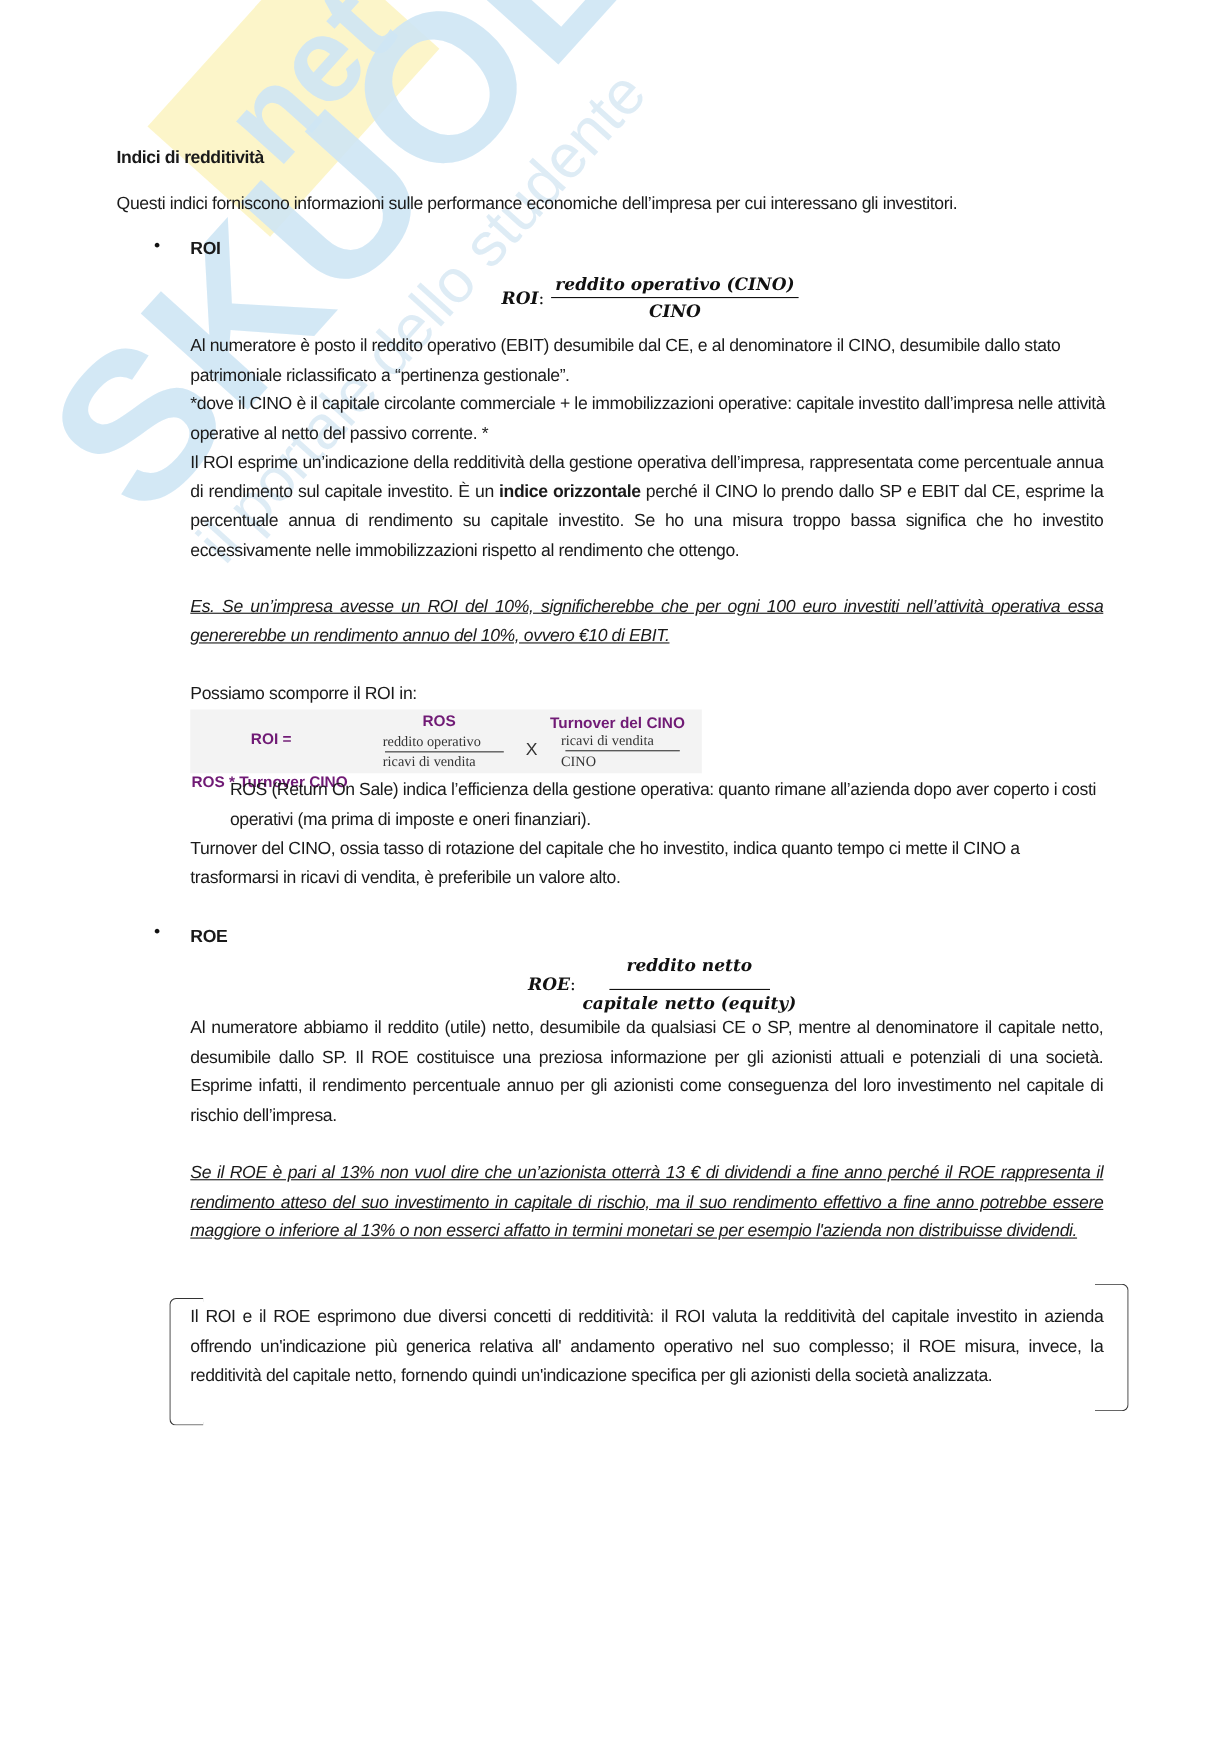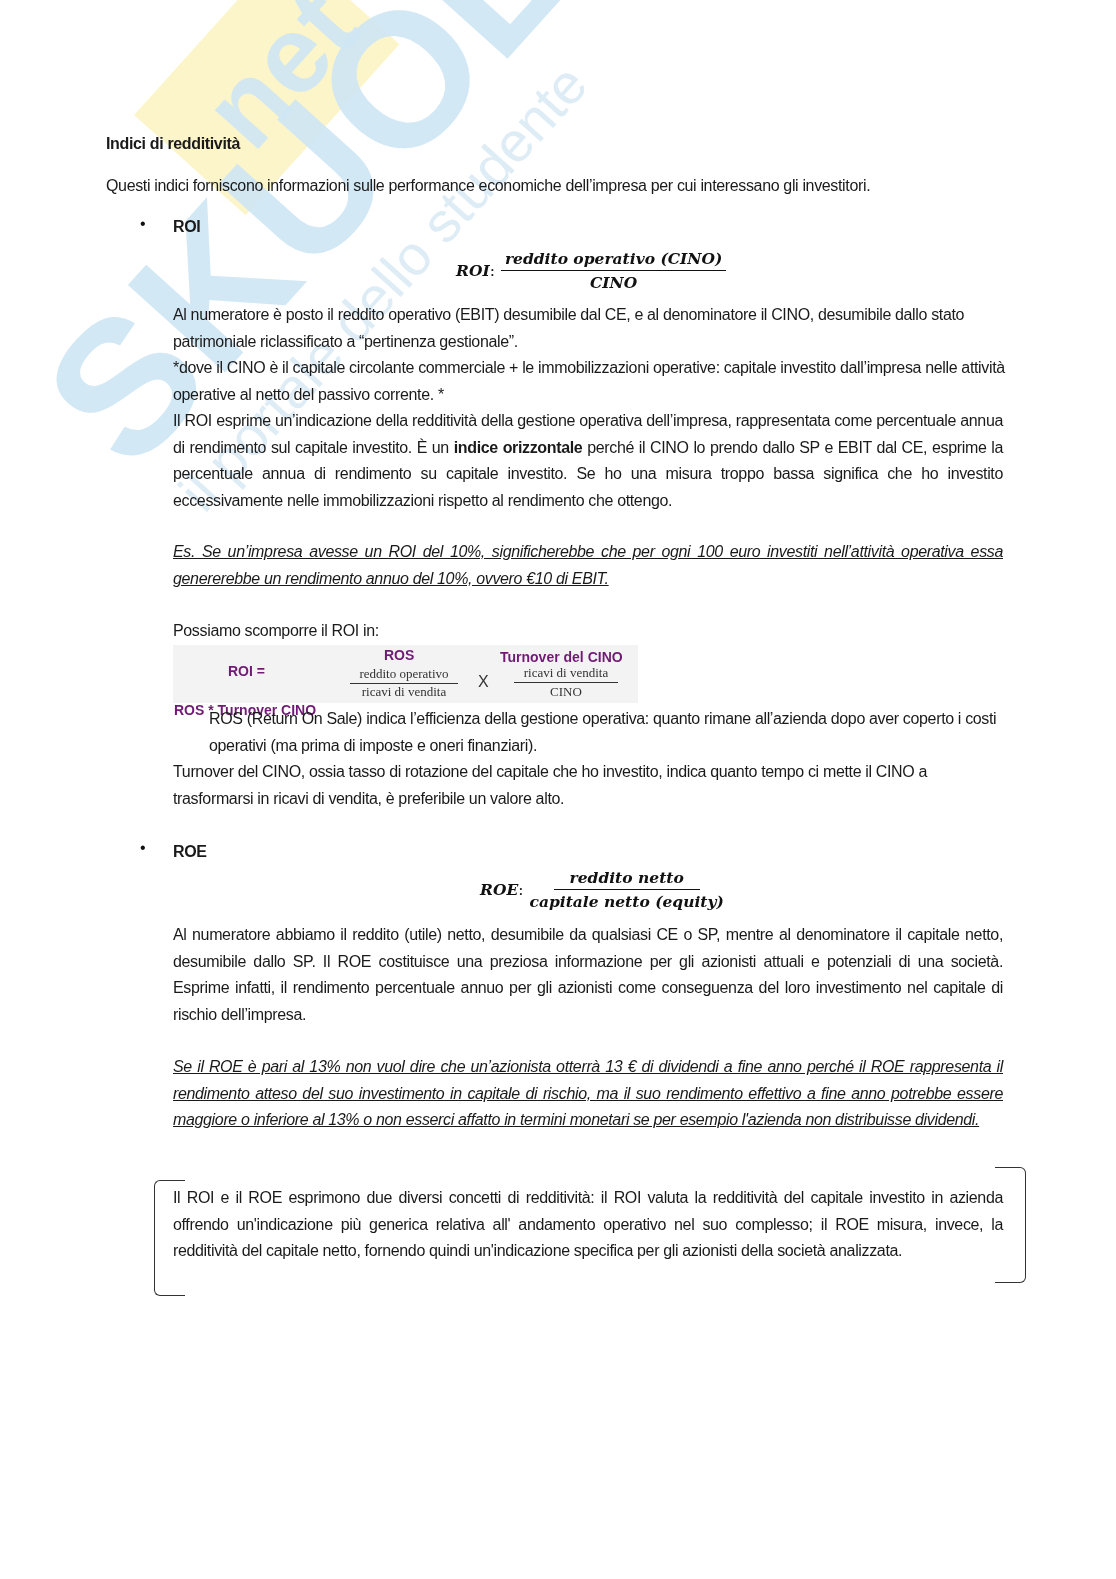--- a/index.html
+++ b/index.html
@@ -13,21 +13,21 @@
   .bold { font-weight:bold; }
   .ital { font-style:italic;text-decoration:underline; }
   .heading { left:106px; top:131px; font-weight:bold; }
   .bullet { position:absolute; font-size:16px; }
   .formula { position:absolute; display:flex; align-items:center; font-family:"DejaVu Serif", serif; font-style:italic; font-weight:bold; font-size:15.5px; color:#111; }
   .frac { display:inline-flex; flex-direction:column; align-items:center; margin-left:6px; }
   .frac .num { padding:0 4px 2px 4px; border-bottom:1.4px solid #111; }
   .frac .den { padding-top:2px; }
   .decomp { position:absolute; left:173px; top:645px; width:465px; height:58px; background:#f3f3f3; }
   .decomp .g { color:#701a75; font-family:"Liberation Sans", sans-serif; font-weight:bold; font-size:14px; position:absolute; }
-  .decomp .sf { position:absolute; font-family:"Liberation Serif", serif; font-size:13px; color:#333; text-align:center; }
+  .decomp .sf { position:absolute; font-family:"Liberation Serif", serif; font-size:13px; color:#333; text-align:left; }
   .decomp .line { position:absolute; height:1px; background:#333; }
   .bracket { position:absolute; border:1.5px solid #333; }
 </style>
 </head>
 <body>
 
 <svg class="watermark" viewBox="0 0 1116 1579">
   <g transform="rotate(-48 250 300)">
     <rect x="310" y="90" width="230" height="150" fill="#fbf3c0" opacity="0.85"></rect>
     <text x="40" y="330" font-family="Liberation Sans, sans-serif" font-weight="bold" font-size="190" fill="#cfe6f5" opacity="0.9">SKUOLA</text>
@@ -79,21 +79,21 @@
   <div class="txt" style="left:173px; top:706px; width:832px;margin-left:36px;">ROS (Return On Sale) indica l’efficienza della gestione operativa: quanto rimane all’azienda dopo aver coperto i costi operativi (ma prima di imposte e oneri finanziari).</div>
   <div class="txt" style="left:173px; top:759px; width:832px;">Turnover del CINO, ossia tasso di rotazione del capitale che ho investito, indica quanto tempo ci mette il CINO a trasformarsi in ricavi di vendita, è preferibile un valore alto.</div>
 
   <div class="bullet" style="left:140px; top:839px;">•</div>
   <div class="txt bold" style="left:173px; top:839px;">ROE</div>
 
   <div class="formula" style="left:480px; top:868px;">
     <span>ROE</span>
       <span style="font-style:normal;font-weight:normal">:</span>
     <span class="frac">
-      <span class="num" style="padding:0 16px 2px 16px;">reddito netto</span>
+      <span class="num" style="padding:0 16px 12px 16px;">reddito netto</span>
       <span class="den">capitale netto (equity)</span>
     </span>
   </div>
 
   <div class="txt just" style="left:173px; top:922px; width:830px;">Al numeratore abbiamo il reddito (utile) netto, desumibile da qualsiasi CE o SP, mentre al denominatore il capitale netto, desumibile dallo SP. Il ROE costituisce una preziosa informazione per gli azionisti attuali e potenziali di una società. Esprime infatti, il rendimento percentuale annuo per gli azionisti come conseguenza del loro investimento nel capitale di rischio dell’impresa.</div>
 
   <div class="txt ital just" style="left:173px; top:1054px; width:830px;">Se il ROE è pari al 13% non vuol dire che un’azionista otterrà 13 € di dividendi a fine anno perché il ROE rappresenta il rendimento atteso del suo investimento in capitale di rischio, ma il suo rendimento effettivo a fine anno potrebbe essere maggiore o inferiore al 13% o non esserci affatto in termini monetari se per esempio l'azienda non distribuisse dividendi.</div>
 
   <div class="bracket" style="left:154px; top:1180px; width:30px; height:114px; border-right:none; border-top-left-radius:6px; border-bottom-left-radius:6px;"></div>
   <div class="bracket" style="left:995px; top:1167px; width:30px; height:114px; border-left:none; border-top-right-radius:6px; border-bottom-right-radius:6px;"></div>

